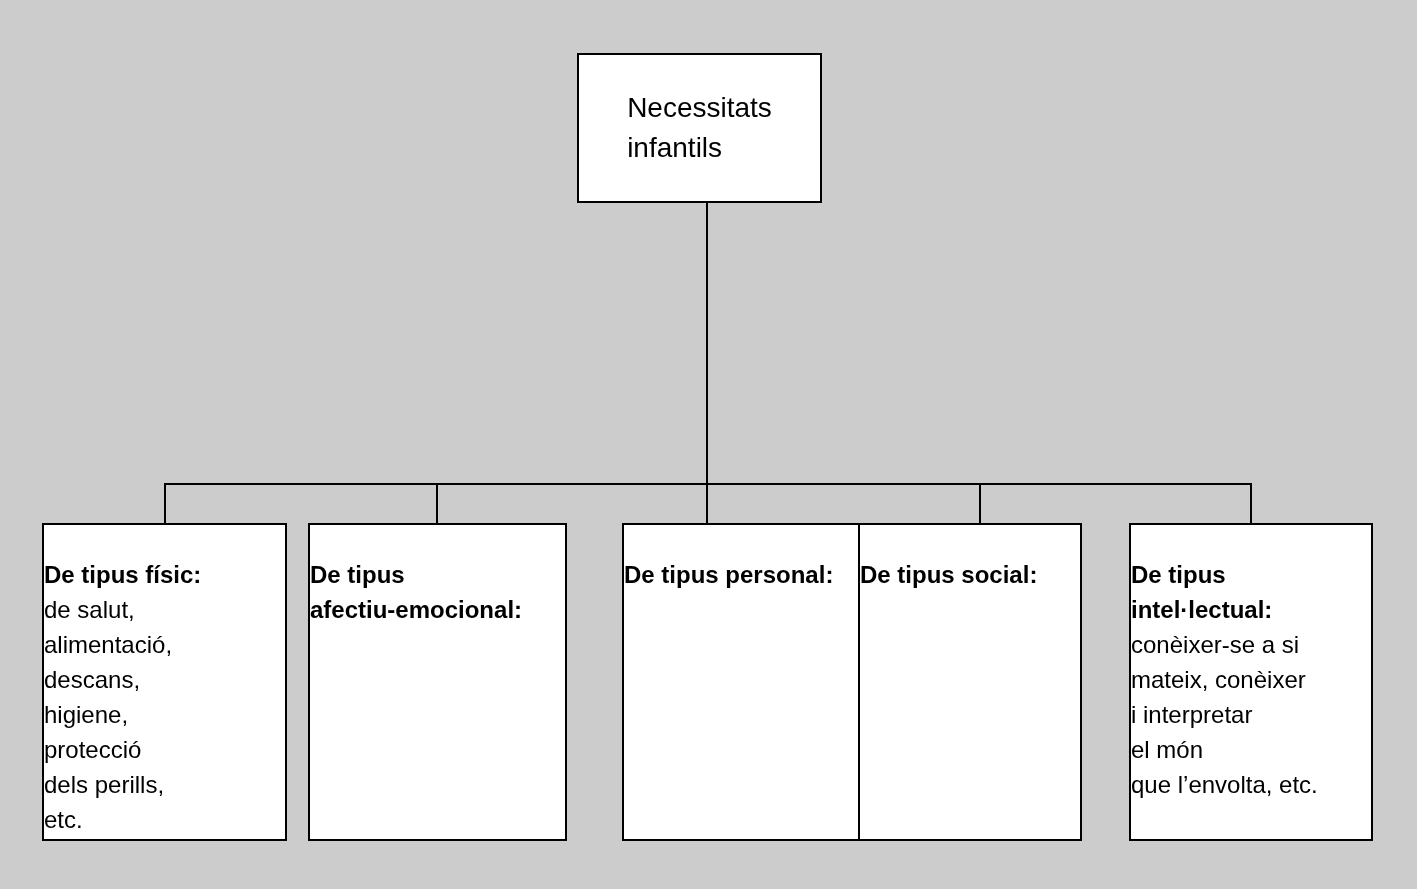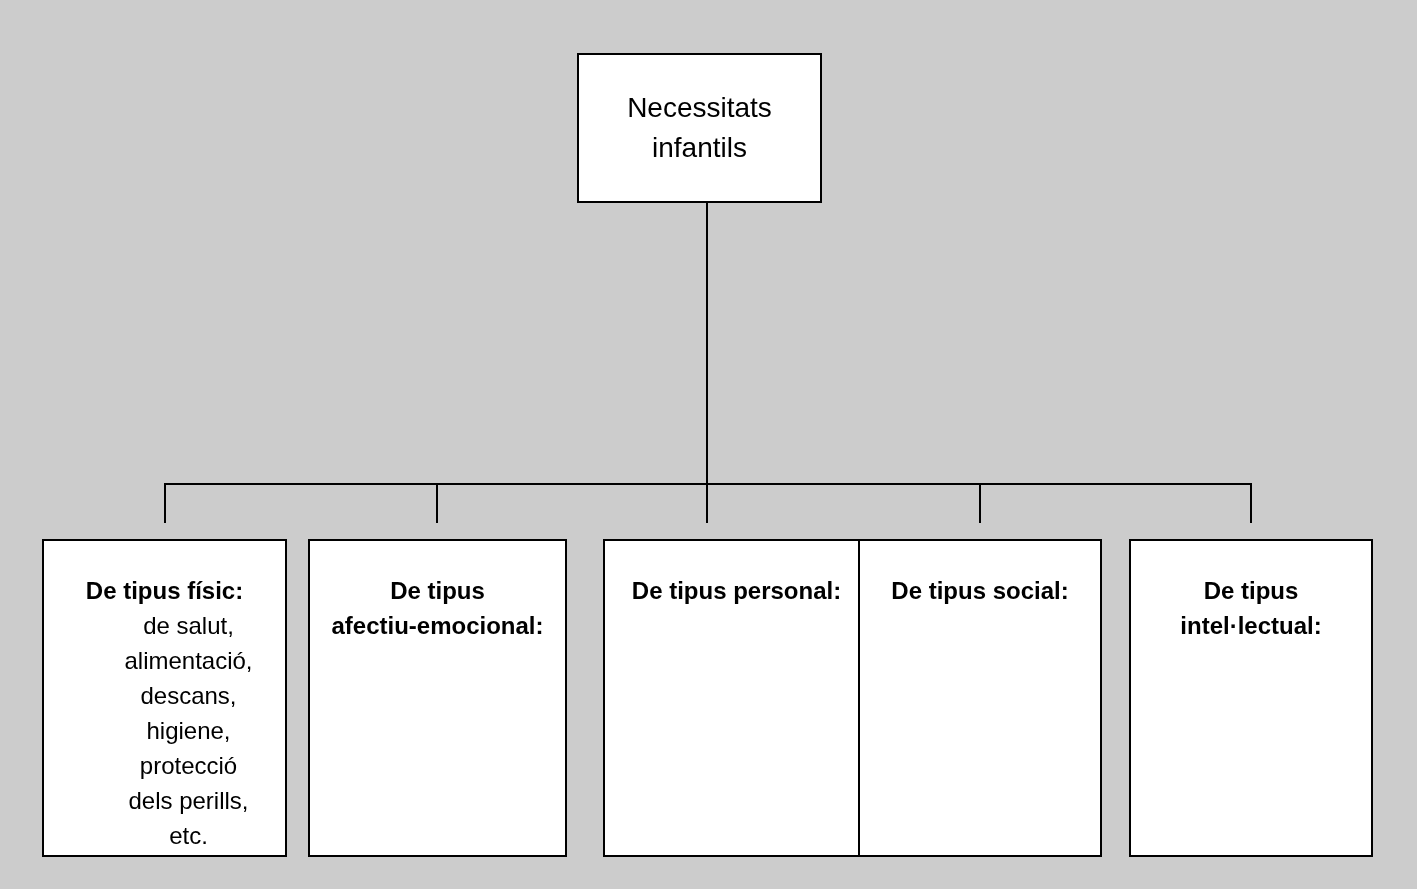--- a/index.html
+++ b/index.html
@@ -10,52 +10,49 @@
     background: #cccccc;
     font-family: "Liberation Sans", sans-serif;
     color: #000000;
     overflow: hidden;
   }
   .node {
     position: absolute;
     background: #ffffff;
     border: 2px solid #000000;
     box-sizing: border-box;
-    text-align: center;
   }
   .root-node {
     left: 577px; top: 53px;
     width: 245px; height: 150px;
     display: flex;
     align-items: center;
     justify-content: center;
     font-size: 28px;
     line-height: 40px;
     white-space: pre-line;
   }
   .child-node {
     top: 523px;
     height: 318px;
     padding-top: 32px;
     font-size: 24px;
     line-height: 35px;
-    margin-top: 16px;
   }
   .child-node .node-title {
     font-weight: bold;
     white-space: pre-line;
   }
   .child-node .node-body {
     white-space: pre-line;
-    padding-left: 48px;
   }
   .child-1 { left: 42px;   width: 245px; }
   .child-2 { left: 308px;  width: 259px; }
-  .child-3 { left: 603px;  width: 267px; }
-  .child-4 { left: 858px;  width: 244px; }
+  .child-3 { left: 622px;  width: 267px; }
+  .child-4 { left: 858px;  width: 224px; }
   .child-5 { left: 1129px; width: 244px; }
   .line {
     position: absolute;
     background: #000000;
   }
   .vline-main { left: 706px; top: 203px; width: 2px; height: 282px; }
   .hline-rail { left: 164px; top: 483px; width: 1088px; height: 2px; }
   .stub { top: 483px; width: 2px; height: 40px; }
   .stub-1 { left: 164px; }
   .stub-2 { left: 436px; }
@@ -99,15 +96,20 @@
     <div class="node-title">De tipus personal:</div>
   </div>
 
   <div class="node child-node child-4">
     <div class="node-title">De tipus social:</div>
   </div>
 
   <div class="node child-node child-5">
     <div class="node-title">De tipus
 intel·lectual:</div>
+    <div class="node-body">conèixer-se a si
+mateix, conèixer
+i interpretar
+el món
+que l’envolta, etc.</div>
   </div>
 
 </div>
 
 </body></html>

